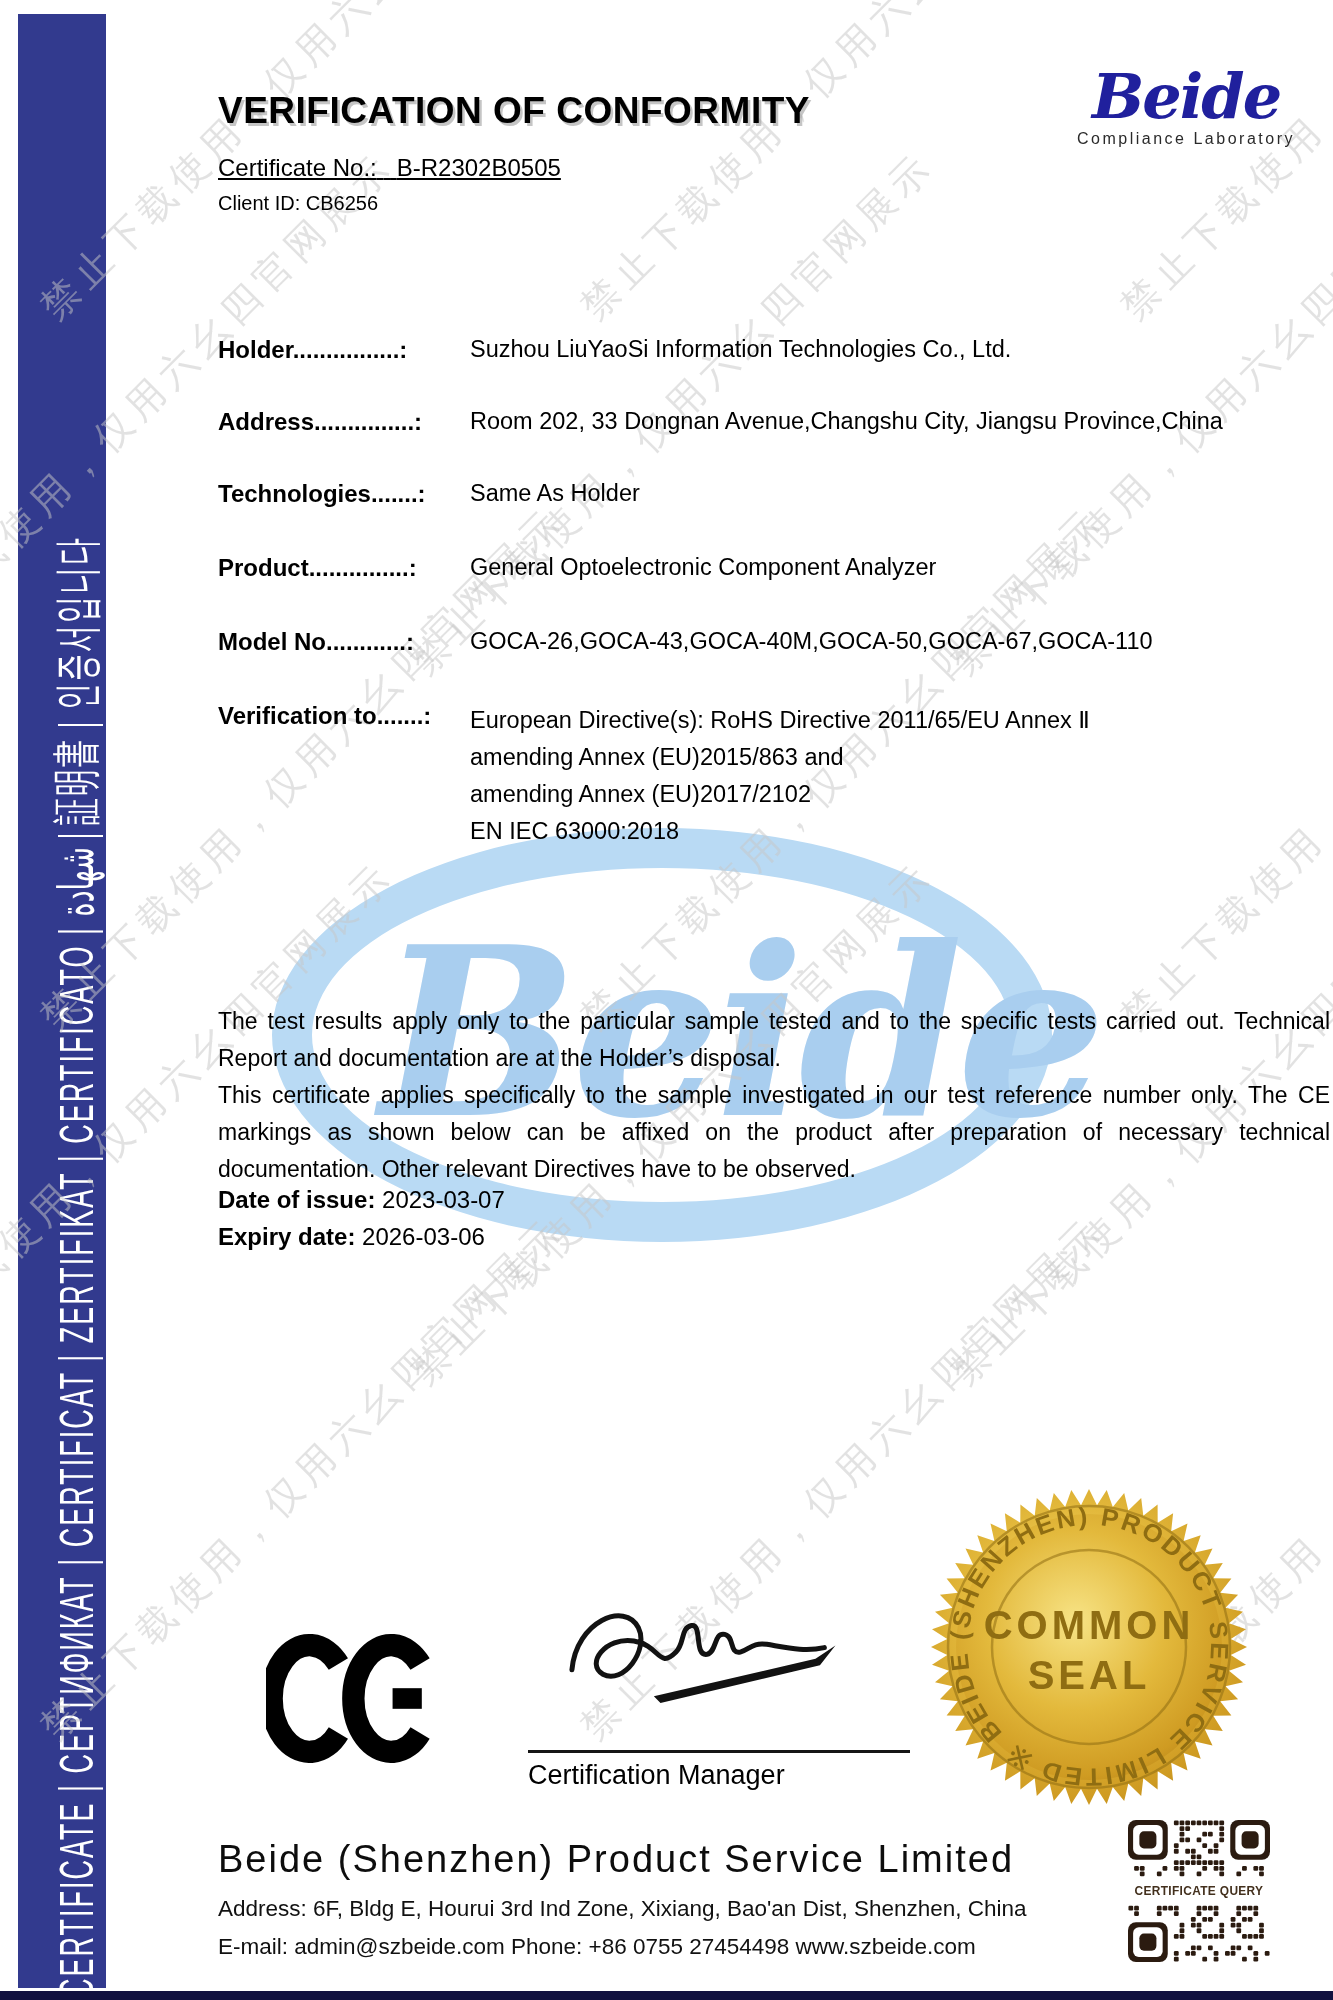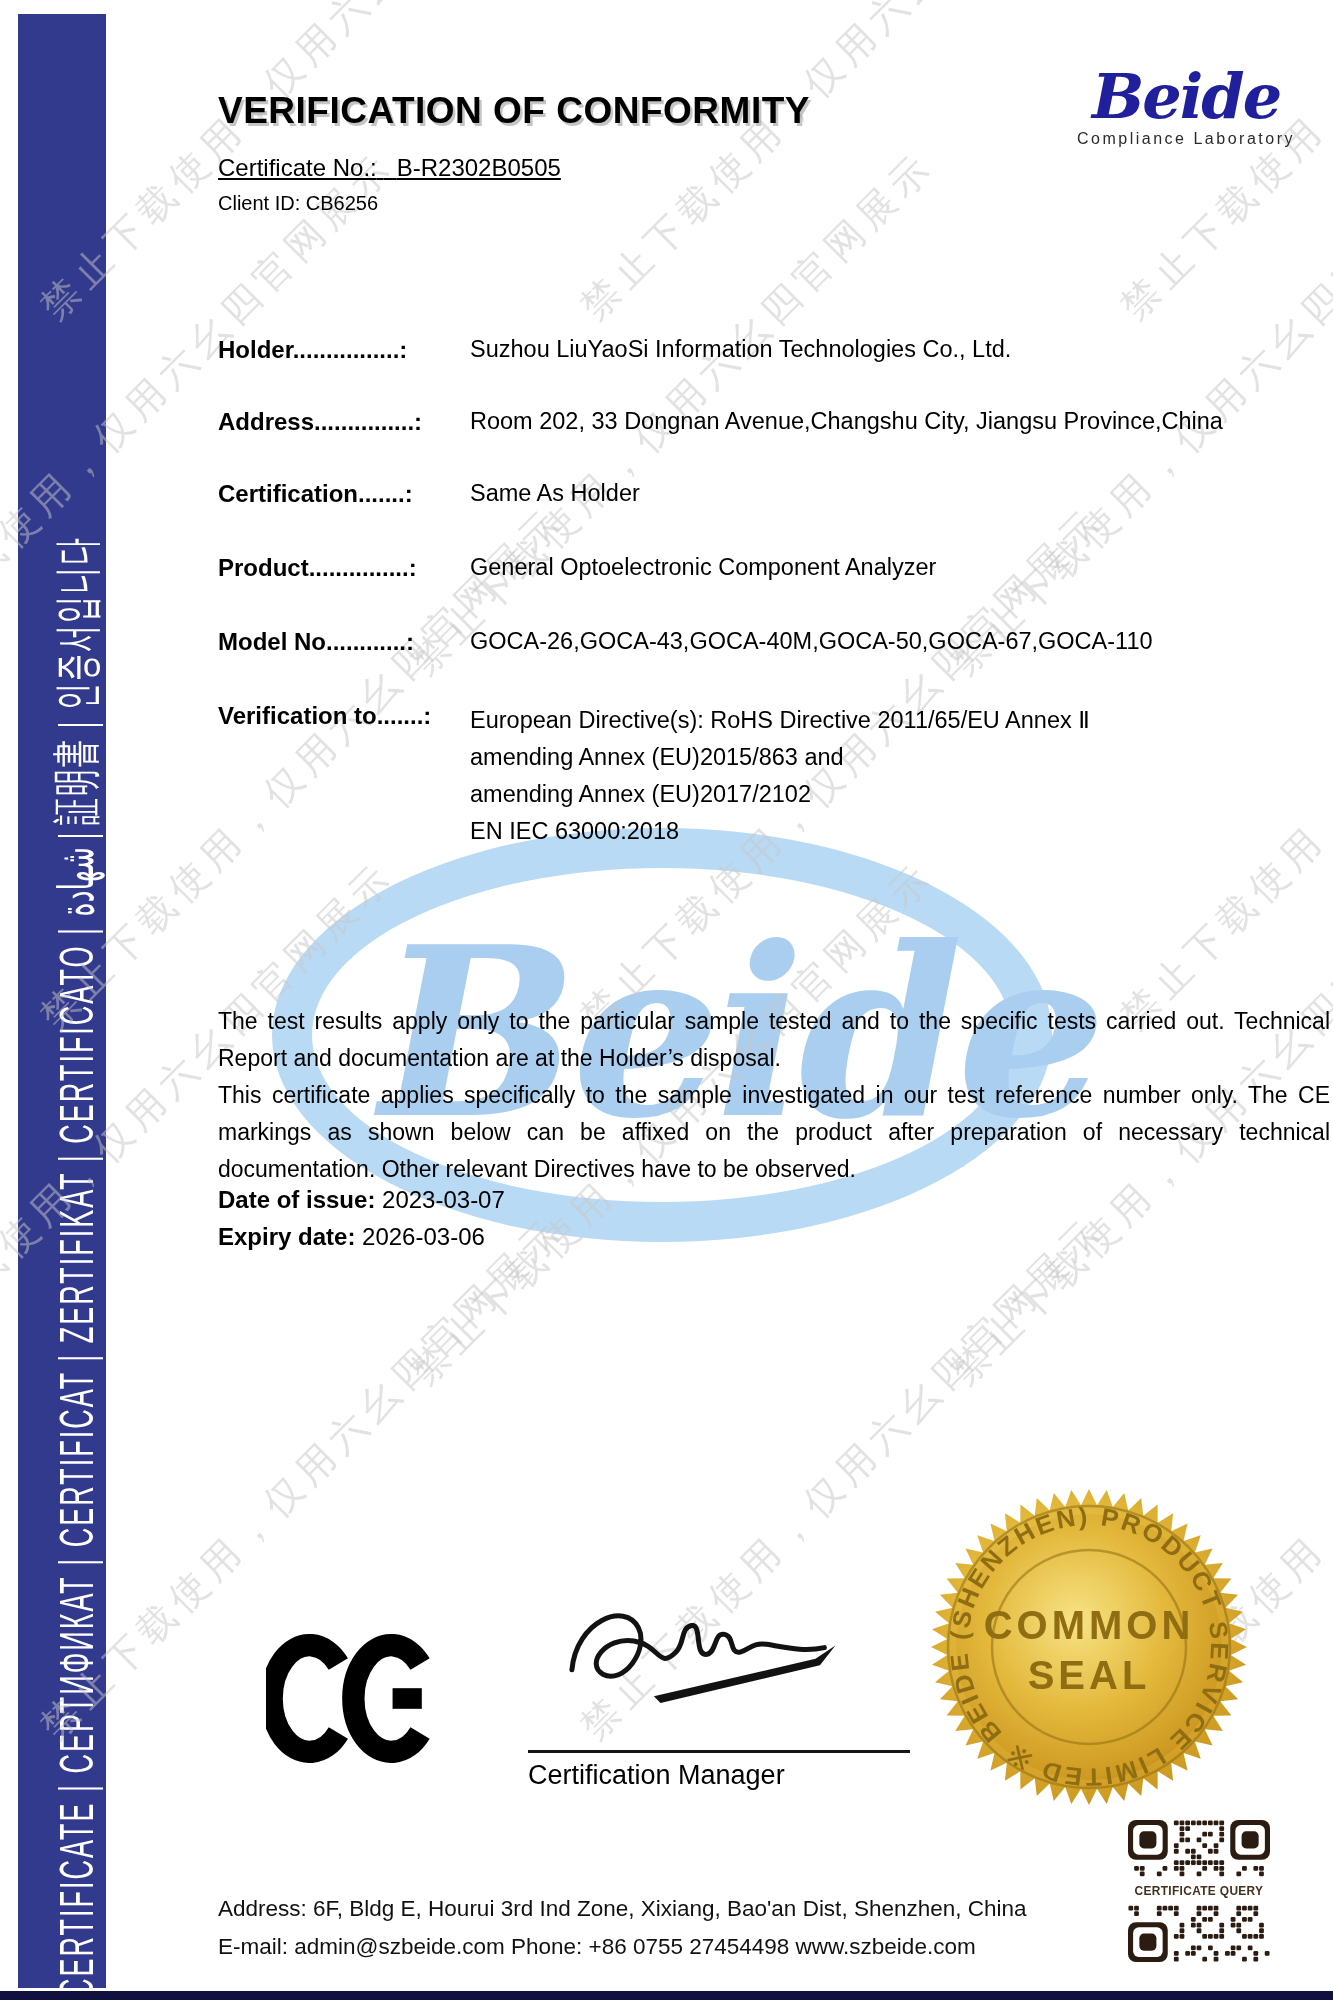--- a/index.html
+++ b/index.html
@@ -118,21 +118,21 @@
 
     <div class="frow" style="top:336px">
       <div class="flabel">Holder................:</div>
       <div class="fvalue">Suzhou LiuYaoSi Information Technologies Co., Ltd.</div>
     </div>
     <div class="frow" style="top:408px">
       <div class="flabel">Address...............:</div>
       <div class="fvalue">Room 202, 33 Dongnan Avenue,Changshu City, Jiangsu Province,China</div>
     </div>
     <div class="frow" style="top:480px">
-      <div class="flabel">Certification.......:</div>
+      <div class="flabel">Technologies.......:</div>
       <div class="fvalue">Same As Holder</div>
     </div>
     <div class="frow" style="top:554px">
       <div class="flabel">Product...............:</div>
       <div class="fvalue">General Optoelectronic Component Analyzer</div>
     </div>
     <div class="frow" style="top:628px">
       <div class="flabel">Model  No............:</div>
       <div class="fvalue">GOCA-26,GOCA-43,GOCA-40M,GOCA-50,GOCA-67,GOCA-110</div>
     </div>
@@ -187,20 +187,21 @@
       <circle r="133" fill="url(#goldGrad)"></circle>
       <circle r="141" fill="none" stroke="#8f6d12" stroke-opacity=".55" stroke-width="2.5"></circle>
       <circle r="97" fill="none" stroke="#8f6d12" stroke-opacity=".55" stroke-width="2.5"></circle>
       <text font-size="25" font-weight="700" letter-spacing="2.5" fill="#8f6d12">
         <textPath href="#sealRing" textLength="750" lengthAdjust="spacingAndGlyphs">BEIDE (SHENZHEN) PRODUCT SERVICE LIMITED ※</textPath>
       </text>
       <text y="-8" text-anchor="middle" font-size="40" font-weight="700" letter-spacing="4" fill="#8f6d12">COMMON</text>
       <text y="42" text-anchor="middle" font-size="40" font-weight="700" letter-spacing="4" fill="#8f6d12">SEAL</text>
     </svg>
 
+    <div class="abs footer-company">Beide (Shenzhen) Product Service Limited</div>
     <div class="abs footer-addr">Address: 6F, Bldg E, Hourui 3rd Ind Zone, Xixiang, Bao'an Dist, Shenzhen, China</div>
     <div class="abs footer-contact">E-mail: admin@szbeide.com   Phone: +86 0755 27454498   www.szbeide.com</div>
 
     <svg class="abs qr" viewBox="0 0 125 125">
       <g>
           <rect x="40.4" y="0.4" width="4.2" height="4.2" fill="#2b1b10" rx="1.1"></rect>
           <rect x="45.4" y="0.4" width="4.2" height="4.2" fill="#2b1b10" rx="1.1"></rect>
           <rect x="50.4" y="0.4" width="4.2" height="4.2" fill="#2b1b10" rx="1.1"></rect>
           <rect x="55.4" y="0.4" width="4.2" height="4.2" fill="#2b1b10" rx="1.1"></rect>
           <rect x="60.4" y="0.4" width="4.2" height="4.2" fill="#2b1b10" rx="1.1"></rect>

